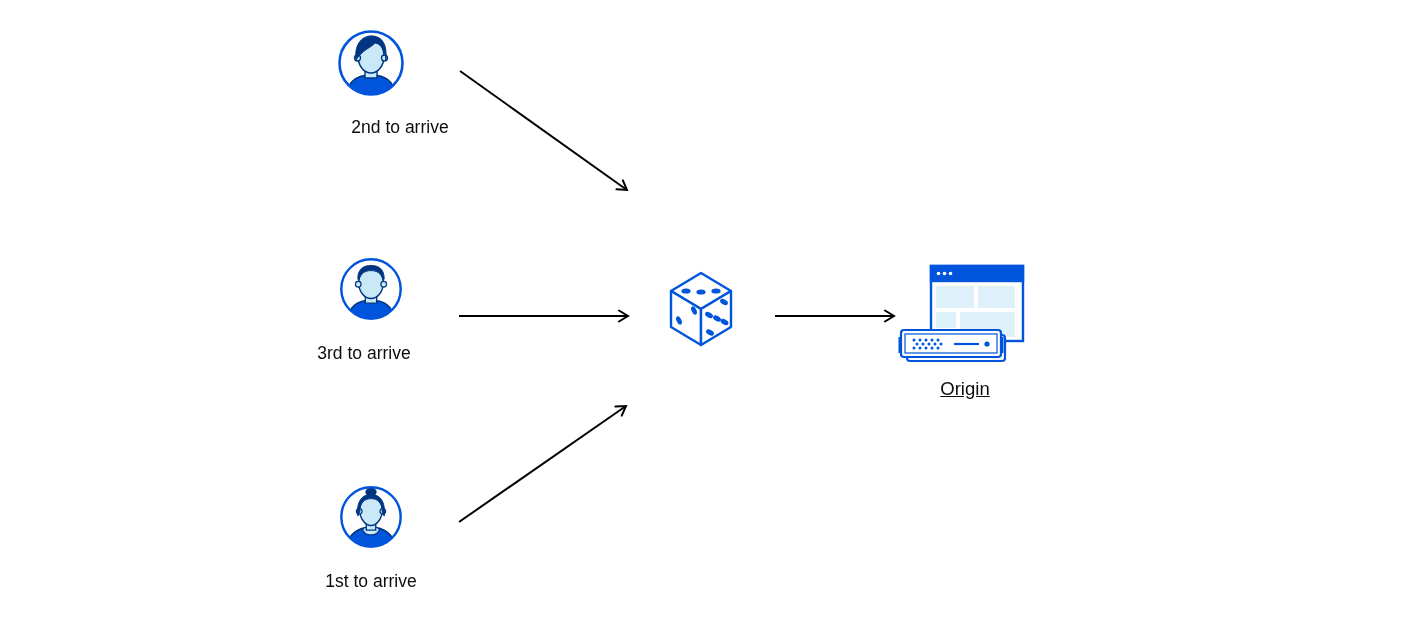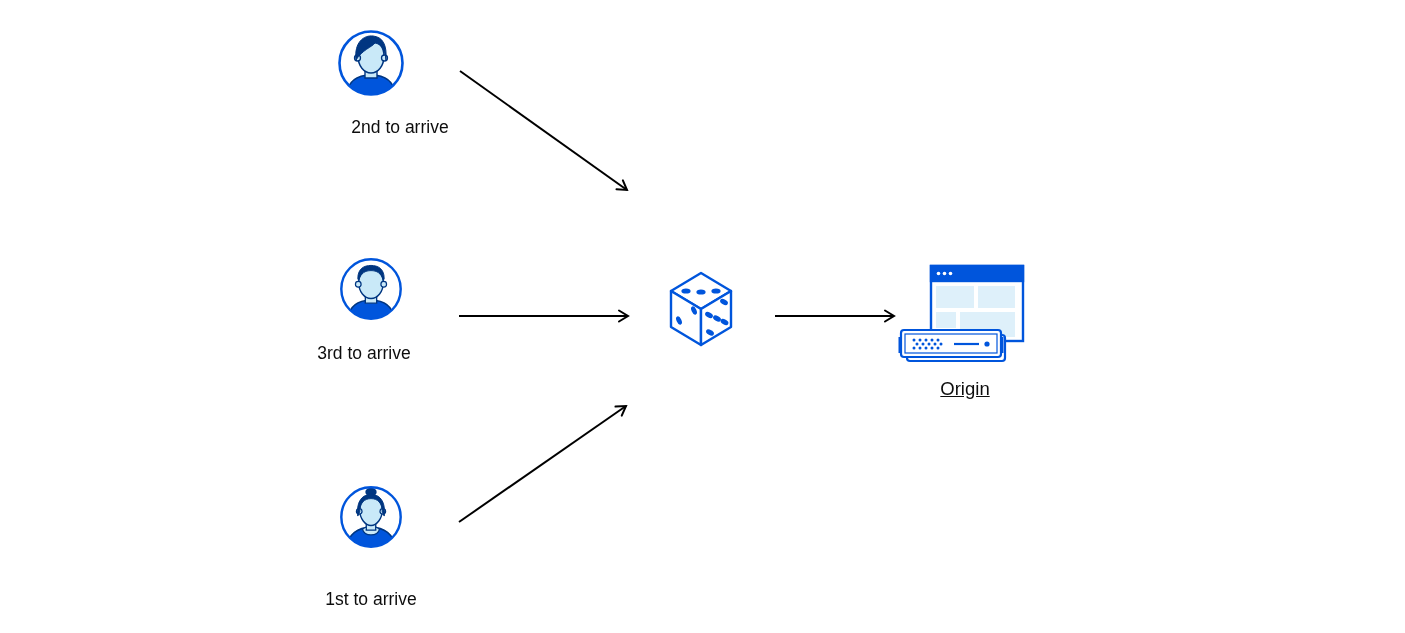--- a/index.html
+++ b/index.html
@@ -117,21 +117,21 @@
         <path d="M35,13 C43,13 47,20 47,27 C47,37 41,44 35,44 C29,44 23,37 23,27 C23,20 27,13 35,13 Z" fill="#C9E9F8" stroke="#003681" stroke-width="1.5"></path>
         <circle cx="22.5" cy="29" r="3" fill="#C9E9F8" stroke="#003681" stroke-width="1.3"></circle>
         <circle cx="47.5" cy="29" r="3" fill="#C9E9F8" stroke="#003681" stroke-width="1.3"></circle>
 
         <ellipse cx="35" cy="8.5" rx="6" ry="4.5" fill="#003681"></ellipse>
         <path d="M21,34 C19,17 27,11 35,11 C43,11 51,17 49,34 L47,30 C47,20 42,15.5 35,15.5 C28,15.5 23,20 23,30 Z" fill="#003681" stroke="#003681" stroke-width="1"></path>
       </g>
       <circle cx="35" cy="35" r="31.5" fill="none" stroke="#0055DC" stroke-width="2.6"></circle>
     </svg>
   </div>
-  <div class="abs label-center node-label" style="left:371px; top:589px;">1st to arrive</div>
+  <div class="abs label-center node-label" style="left:371px; top:571px;">1st to arrive</div>
 
   <div class="abs" style="left:668px; top:271px;">
     <svg width="66" height="78" viewBox="0 0 66 78">
       <g stroke="#0055DC" stroke-width="2.4" stroke-linejoin="round" fill="#ffffff">
         <path d="M33,2 L3,20 L33,38 L63,20 Z"></path>
         <path d="M3,20 L3,56 L33,74 L33,38 Z"></path>
         <path d="M63,20 L63,56 L33,74 L33,38 Z"></path>
       </g>
       <g fill="#0055DC">
 

